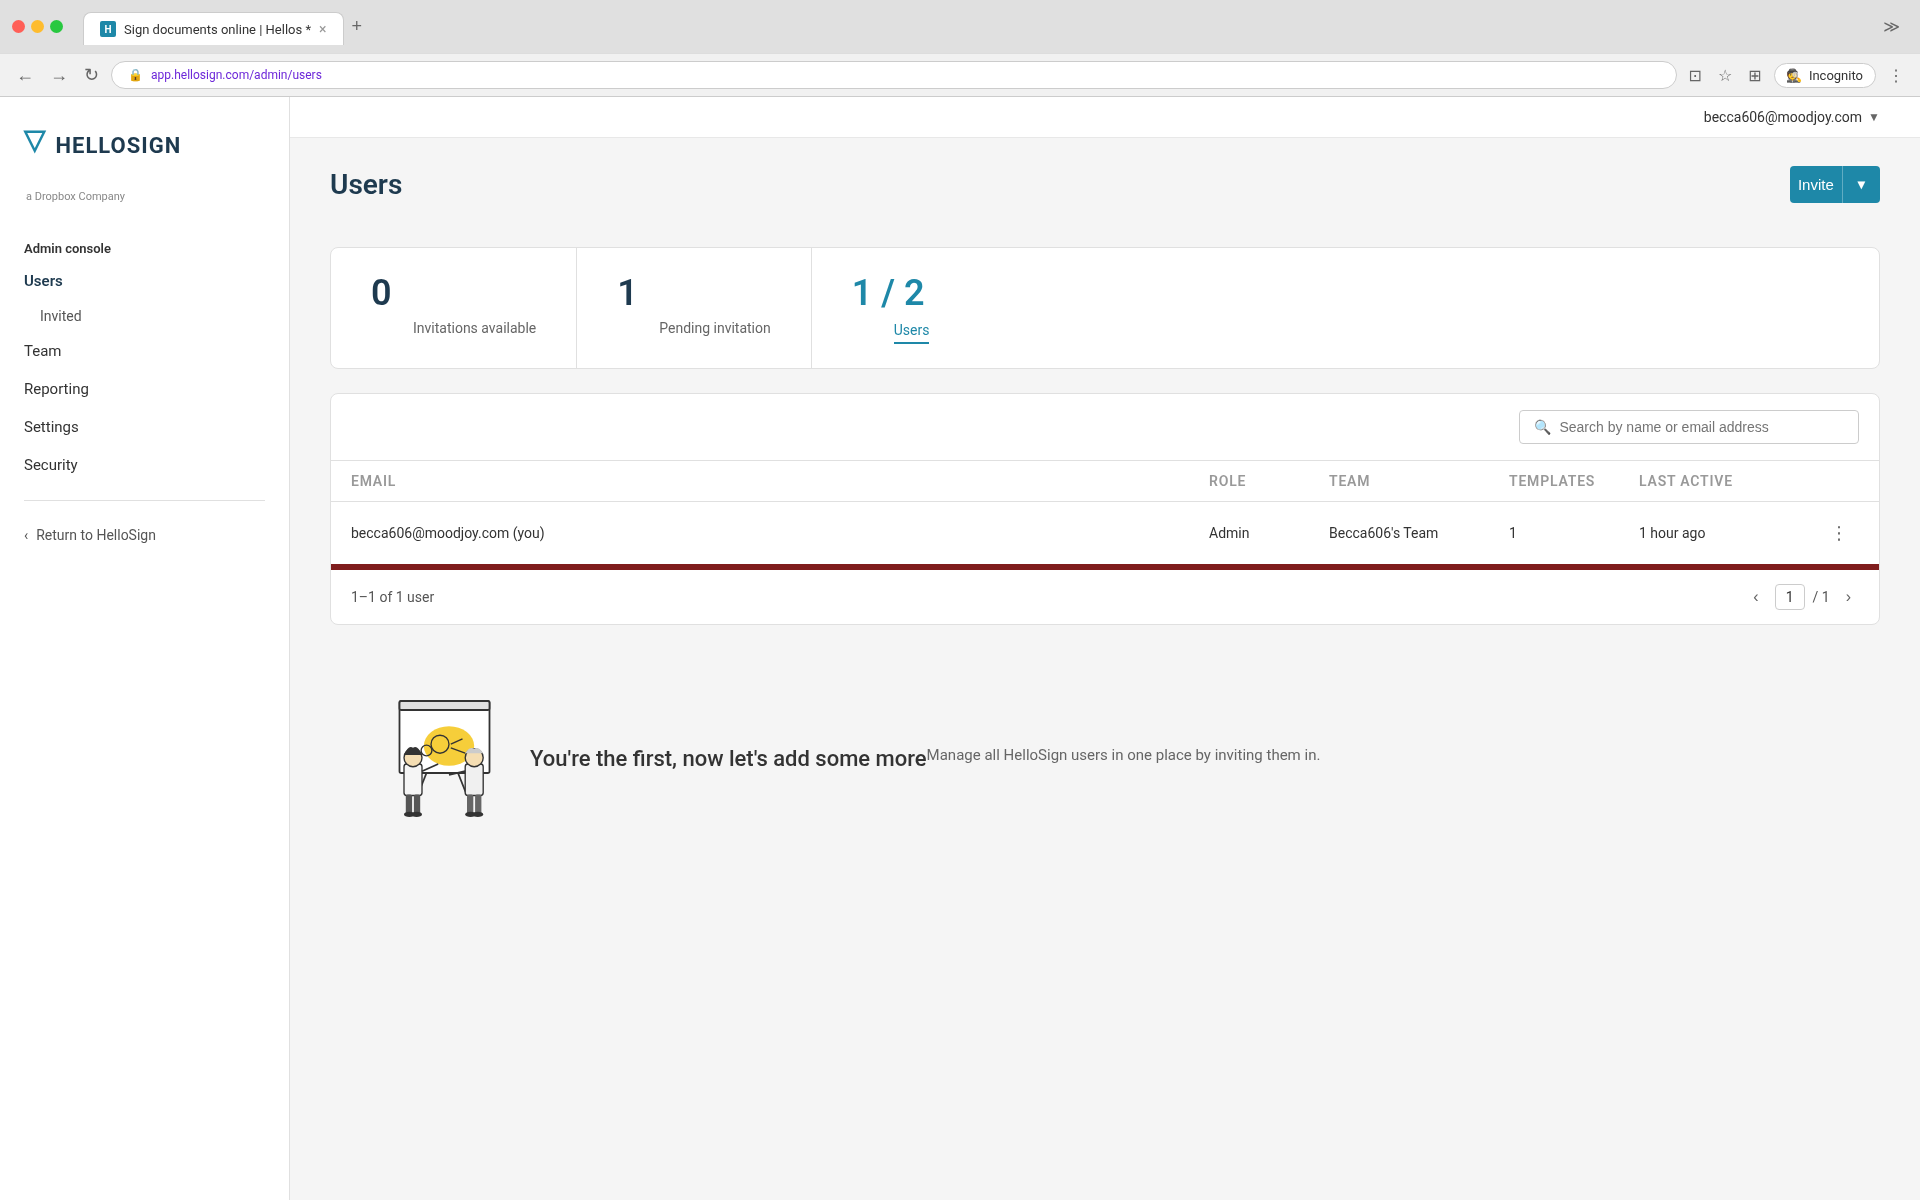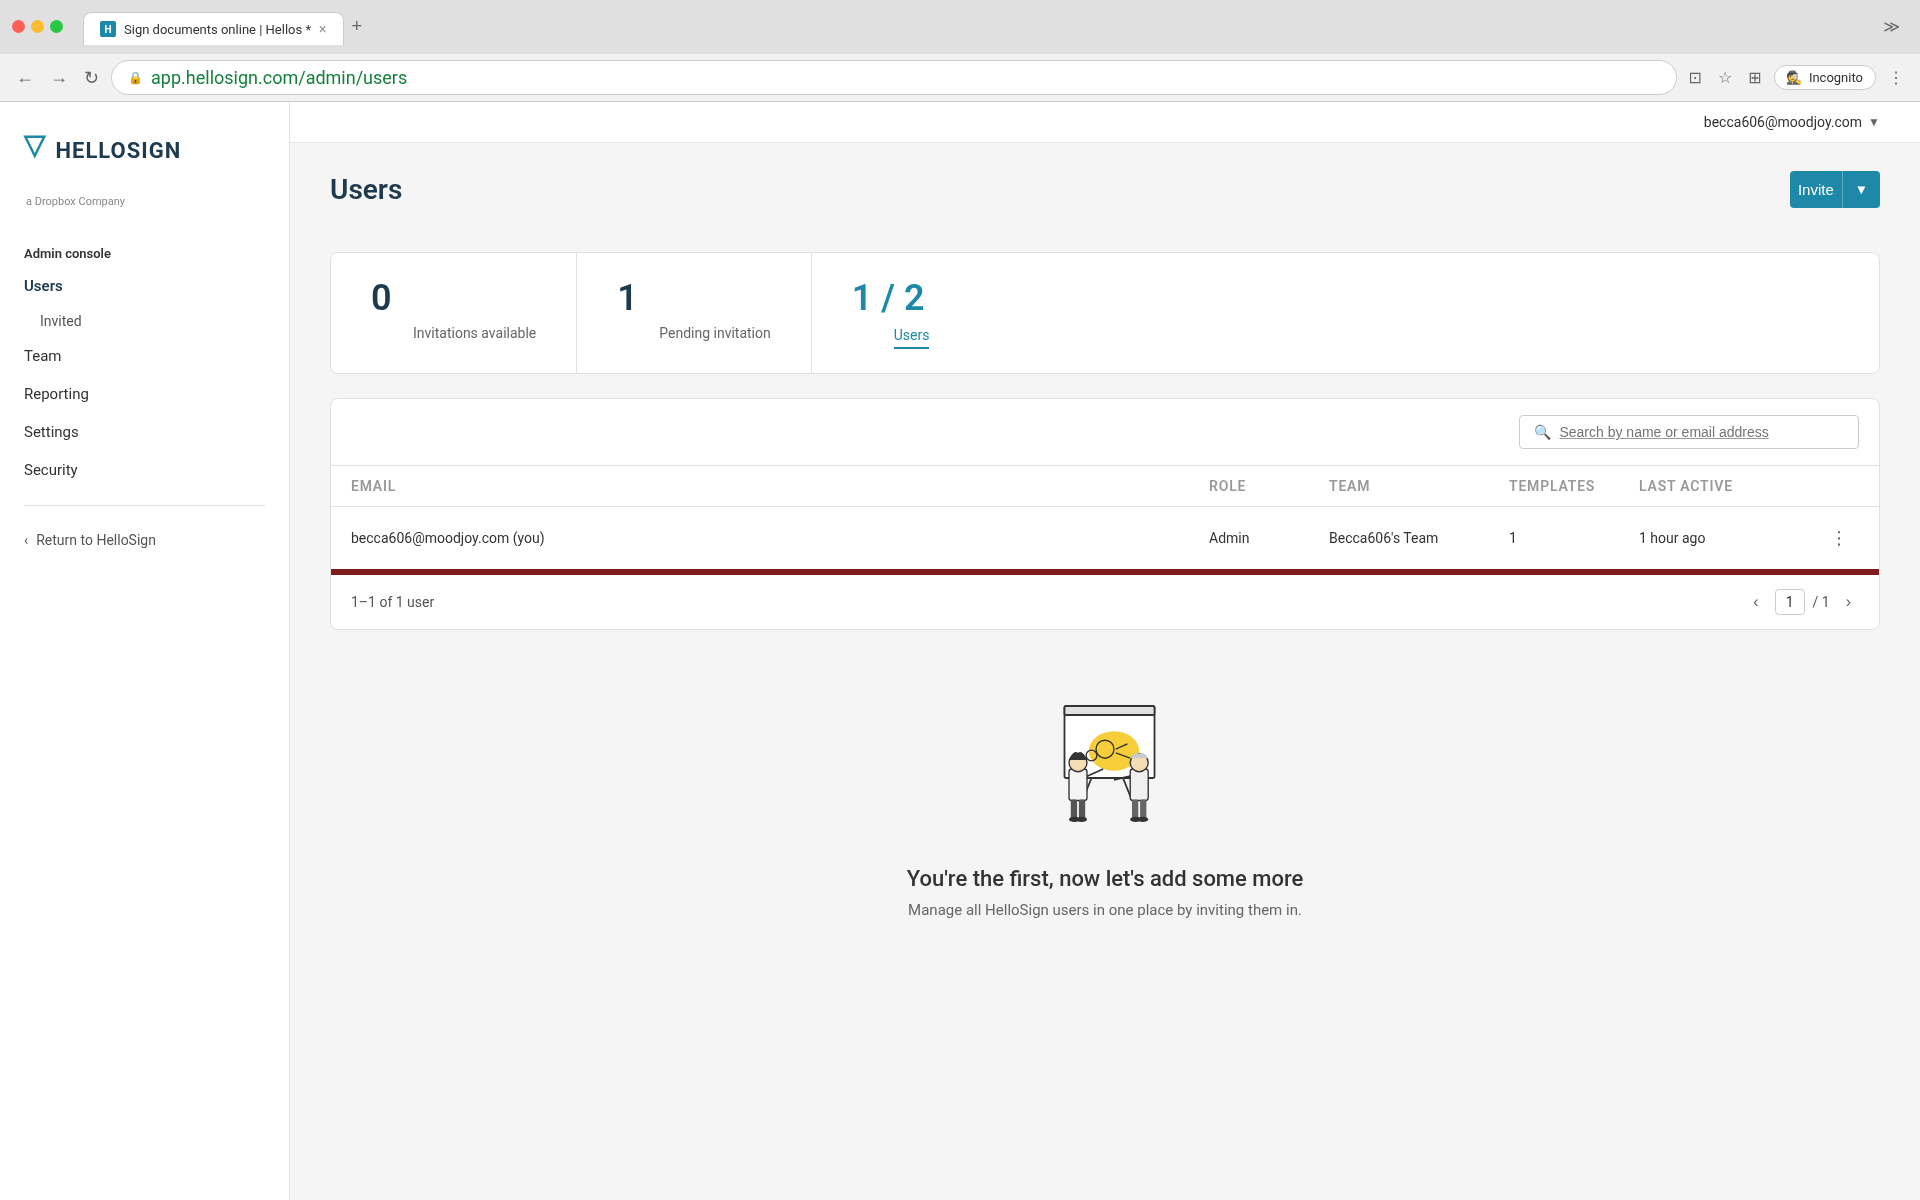--- a/index.html
+++ b/index.html
@@ -16,21 +16,21 @@
     .tab-bar { display: flex; align-items: flex-end; padding: 0 12px; gap: 0; }
     .tab { display: flex; align-items: center; gap: 8px; padding: 8px 16px; background: #fff; border-radius: 8px 8px 0 0; border: 1px solid #ccc; border-bottom: none; font-size: 13px; color: #333; min-width: 200px; }
     .tab-favicon { width: 16px; height: 16px; background: #1e88a8; border-radius: 2px; display: flex; align-items: center; justify-content: center; color: white; font-size: 10px; font-weight: bold; }
     .tab-close { margin-left: auto; color: #999; cursor: pointer; font-size: 14px; }
     .tab-new { padding: 8px; color: #666; font-size: 18px; cursor: pointer; background: none; border: none; }
     .tab-more { margin-left: auto; color: #666; font-size: 16px; padding: 8px; }
     .address-bar { display: flex; align-items: center; padding: 6px 12px; gap: 8px; background: #f1f1f1; border-top: 1px solid #ddd; }
     .nav-btn { background: none; border: none; font-size: 18px; color: #666; cursor: pointer; padding: 4px; }
     .url-bar { flex: 1; background: #fff; border: 1px solid #ccc; border-radius: 20px; padding: 6px 16px; font-size: 14px; color: #333; display: flex; align-items: center; gap: 8px; }
     .url-lock { color: #666; font-size: 12px; }
-    .url-text { color: #15803d; font-size: 18px; }
+    .url-text { color: #6d28d9; font-size: 12px; }
     .browser-actions { display: flex; gap: 8px; align-items: center; }
     .browser-icon-btn { background: none; border: none; color: #666; font-size: 16px; cursor: pointer; padding: 4px; }
     .incognito-badge { display: flex; align-items: center; gap: 6px; background: #fff; border: 1px solid #ccc; border-radius: 20px; padding: 4px 12px; font-size: 13px; color: #333; }
 
     
     .app-wrapper { display: flex; flex: 1; height: calc(1200px - 94px); }
 
     
     .sidebar { width: 290px; background: #fff; border-right: 1px solid #e0e0e0; display: flex; flex-direction: column; padding: 24px 0; flex-shrink: 0; }
     .logo-area { padding: 0 24px 32px; }
@@ -63,21 +63,21 @@
     .stat-number { font-size: 36px; font-weight: 600; color: #1e3a4f; margin-bottom: 6px; }
     .stat-label { font-size: 14px; color: #666; margin-left: 42px; }
     .stat-card.active .stat-number { color: #1e88a8; }
     .stat-card.active .stat-label { color: #1e88a8; border-bottom: 2px solid #1e88a8; padding-bottom: 4px; display: inline-block; }
 
     
     .table-container { background: #fff; border: 1px solid #e0e0e0; border-radius: 8px; overflow: hidden; }
     .table-toolbar { display: flex; justify-content: flex-end; padding: 16px 20px; border-bottom: 1px solid #e0e0e0; }
     .search-box { display: flex; align-items: center; gap: 8px; border: 1px solid #ccc; border-radius: 4px; padding: 8px 14px; width: 340px; background: #fff; }
     .search-icon-inner { color: #999; font-size: 14px; }
-    .search-input { border: none; outline: none; font-size: 14px; color: #999; width: 100%; background: transparent; text-decoration: underline; }
+    .search-input { border: none; outline: none; font-size: 14px; color: #999; width: 100%; background: transparent; }
     .table-header { display: grid; grid-template-columns: 1fr 120px 180px 130px 180px 40px; padding: 12px 20px; border-bottom: 1px solid #e0e0e0; }
     .col-header { font-size: 14px; font-weight: 600; color: #999; letter-spacing: 0.8px; text-transform: uppercase; }
     .table-row-data { display: grid; grid-template-columns: 1fr 120px 180px 130px 180px 40px; padding: 16px 20px; border-bottom: 6px solid #7f1d1d; align-items: center; }
     .cell-text { font-size: 14px; color: #333; }
     .more-btn { background: none; border: none; cursor: pointer; color: #666; font-size: 18px; padding: 4px 8px; }
     .pagination { display: flex; align-items: center; justify-content: space-between; padding: 14px 20px; }
     .pagination-info { font-size: 14px; color: #555; }
     .pagination-controls { display: flex; align-items: center; gap: 8px; }
     .page-nav-btn { background: none; border: none; cursor: pointer; color: #666; font-size: 16px; padding: 4px 8px; }
     .page-current { font-size: 14px; color: #333; border: 1px solid #ccc; border-radius: 4px; padding: 4px 10px; }
@@ -85,21 +85,21 @@
 
     
     .invite-btn-group { display: flex; gap: 0; }
     .invite-btn { background: #1e88a8; color: #fff; border: none; border-radius: 4px 0 0 4px; padding: 10px 8px; font-size: 15px; font-weight: 500; cursor: pointer; }
     .invite-dropdown-btn { background: #1e88a8; color: #fff; border: none; border-left: 1px solid rgba(255,255,255,0.3); border-radius: 0 4px 4px 0; padding: 10px 12px; cursor: pointer; }
 
     
     .top-bar { display: flex; justify-content: flex-end; align-items: center; padding: 12px 40px; background: #fff; border-bottom: 1px solid #e8e8e8; }
 
     
-    .illustration-area { display: flex; flex-direction: column; align-items: center; padding: 40px 20px; text-align: center; }
+    .illustration-area { display: flex; align-items: center; padding: 40px 20px; text-align: center; }
     .illustration-svg { width: 180px; height: 180px; }
     .illustration-title { font-size: 22px; color: #333; font-weight: 500; margin-top: 16px; margin-bottom: 10px; }
     .illustration-subtitle { font-size: 15px; color: #666; max-width: 400px; }
 
     
     .page-header-row { display: flex; align-items: center; justify-content: space-between; padding: 28px 40px 20px; background: #f5f5f5; }
   </style>
 </head>
 <body>
 

